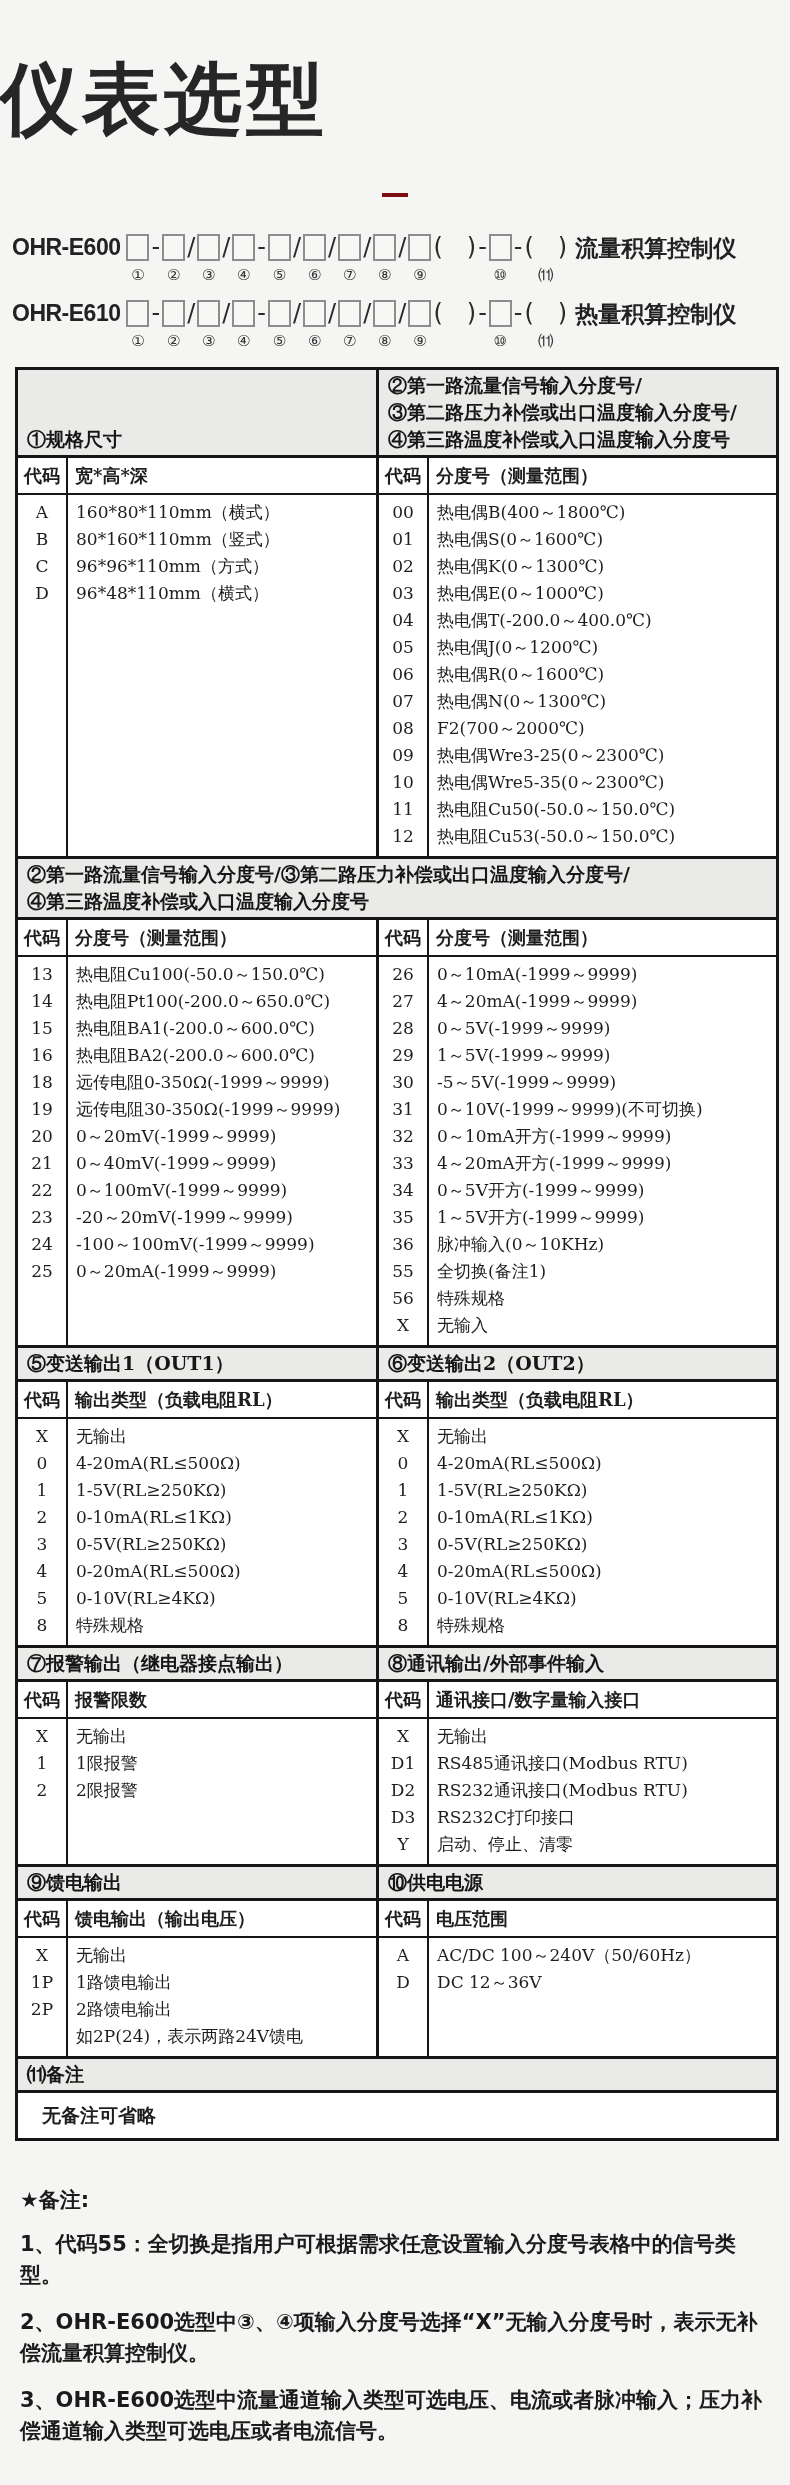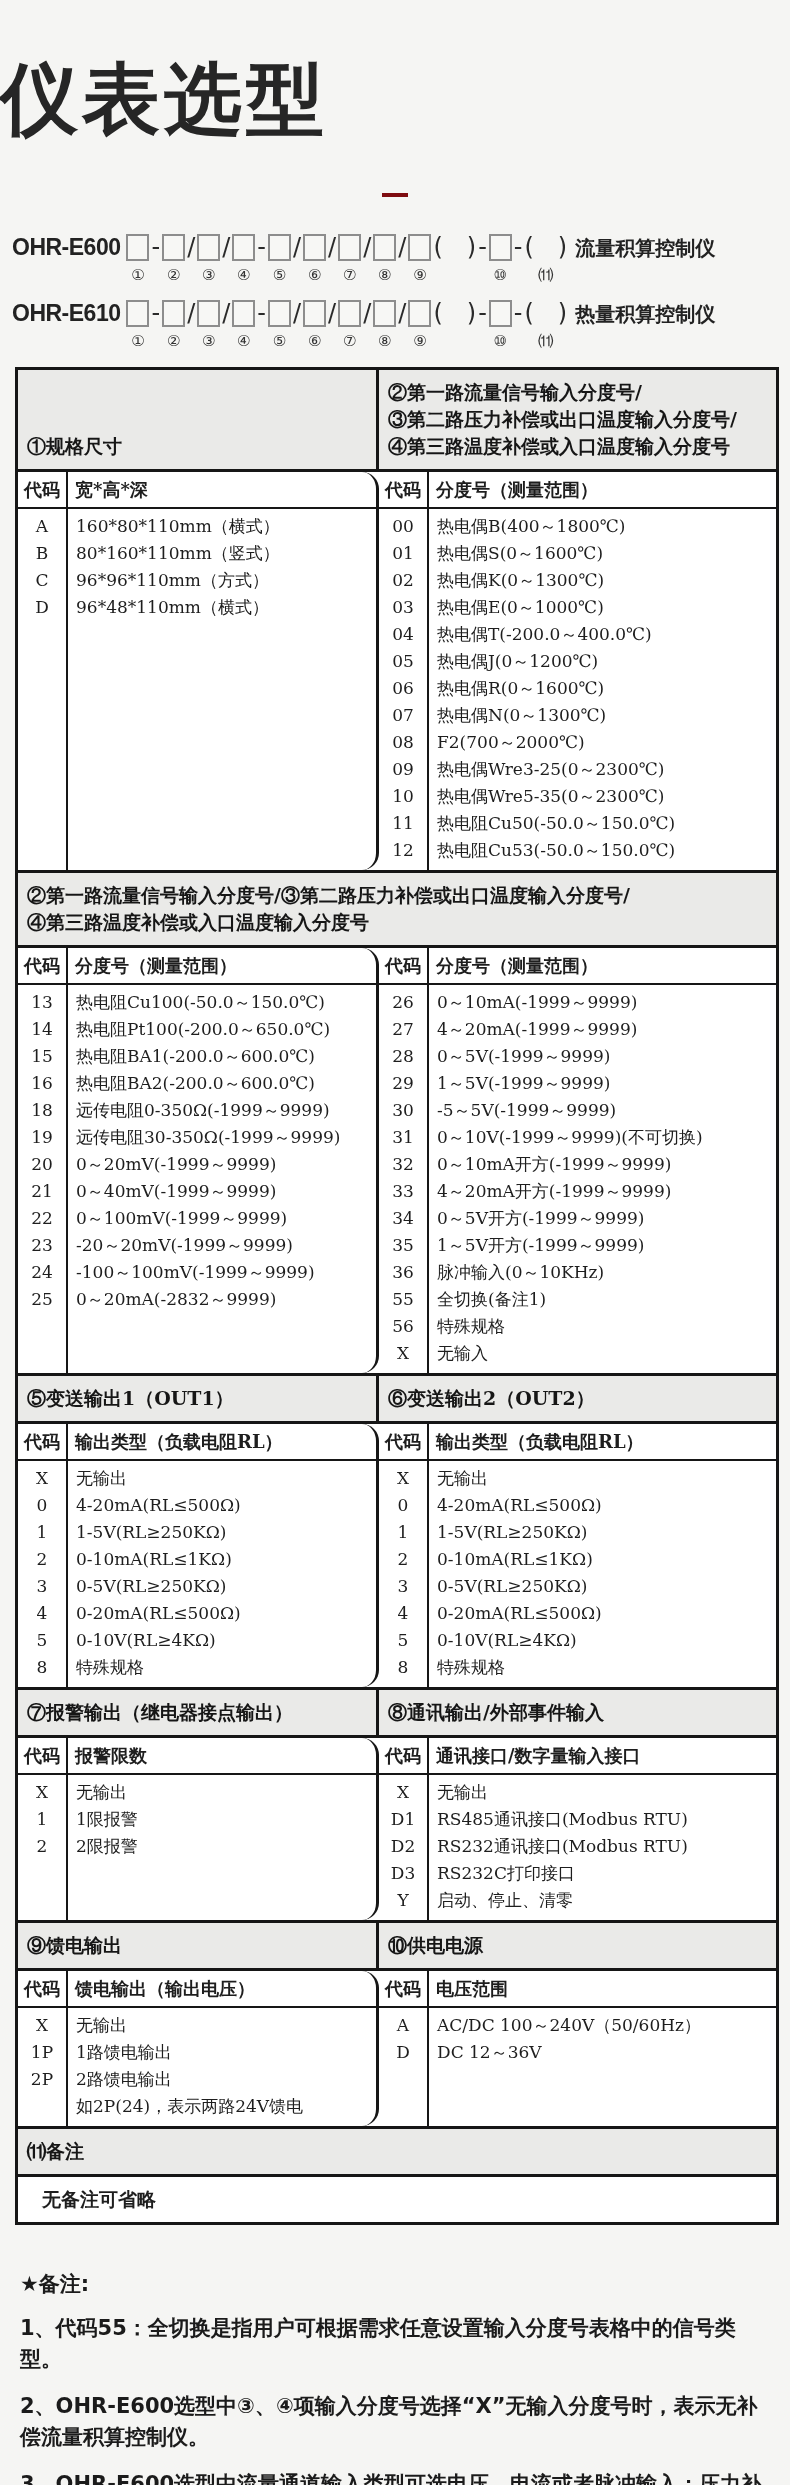--- a/index.html
+++ b/index.html
@@ -30,38 +30,38 @@
   .model-prefix{
     font-family:"Liberation Sans", sans-serif;
     font-weight:bold;font-size:23px;line-height:32px;
     letter-spacing:-0.5px;margin-right:5px;color:#222;
   }
   .tokens{display:inline-flex;align-items:flex-start;}
   .tok{display:inline-flex;flex-direction:column;align-items:center;margin:0 1px;}
   .tok-top{height:32px;display:flex;align-items:center;font-size:24px;color:#2a2a2a;}
   .digit-box{display:inline-block;width:19px;height:23px;border:2px solid #8d8d8d;background:#f7f7f5;}
   .tok-num{font-size:15px;color:#333;height:24px;line-height:24px;}
-  .model-suffix{font-size:20px;font-weight:bold;line-height:34px;margin-left:7px;color:#222;}
+  .model-suffix{font-size:23px;font-weight:bold;line-height:34px;margin-left:7px;color:#222;}
 
   
   .tbl{
     width:758px;margin:14px 0 0 15px;
     border:3px solid #161616;background:#fff;
     font-family:"DejaVu Serif", serif;
   }
   .section + .section{border-top:3px solid #161616;}
   .band{display:flex;background:#eaeae8;border-bottom:3px solid #161616;font-weight:bold;}
-  .band-cell{box-sizing:border-box;padding:9px 9px;display:flex;flex-direction:column;justify-content:center;}
+  .band-cell{box-sizing:border-box;padding:2px 9px;display:flex;flex-direction:column;justify-content:center;}
   .band-cell.left{width:361px;border-right:3px solid #161616;justify-content:flex-end;}
   .band-cell.right{flex:1;}
   .band-cell.full{width:100%;}
   .band-line{font-size:19px;line-height:27px;color:#161616;}
 
   .cols{display:flex;align-items:stretch;}
-  .col{position:relative;box-sizing:border-box;border-radius:17px;}
+  .col{position:relative;box-sizing:border-box;}
   .col.left{width:361px;border-right:3px solid #161616;}
   .col.right{flex:1;}
   .vline{position:absolute;top:0;bottom:0;left:48px;width:2px;background:#161616;}
   .sub{display:flex;border-bottom:2px solid #161616;font-weight:bold;font-size:18px;line-height:35px;}
   .sub .c{width:48px;text-align:center;flex:none;}
   .sub .d{padding-left:9px;text-align:right;}
   .rows{padding:4px 0 6px 0;}
   .row{display:flex;font-size:17px;line-height:27px;}
   .row .c{width:48px;text-align:center;flex:none;}
   .row .d{padding-left:10px;}
@@ -469,21 +469,21 @@
               <div class="row">
                 <span class="c">23</span>
                 <span class="d">-20～20mV(-1999～9999)</span>
               </div>
               <div class="row">
                 <span class="c">24</span>
                 <span class="d">-100～100mV(-1999～9999)</span>
               </div>
               <div class="row">
                 <span class="c">25</span>
-                <span class="d">0～20mA(-2832～9999)</span>
+                <span class="d">0～20mA(-1999～9999)</span>
               </div>
             </div>
           </div>
           <div class="col right">
             <div class="vline"></div>
             <div class="sub">
               <span class="c">代码</span>
               <span class="d">分度号（测量范围）</span>
             </div>
             <div class="rows">

